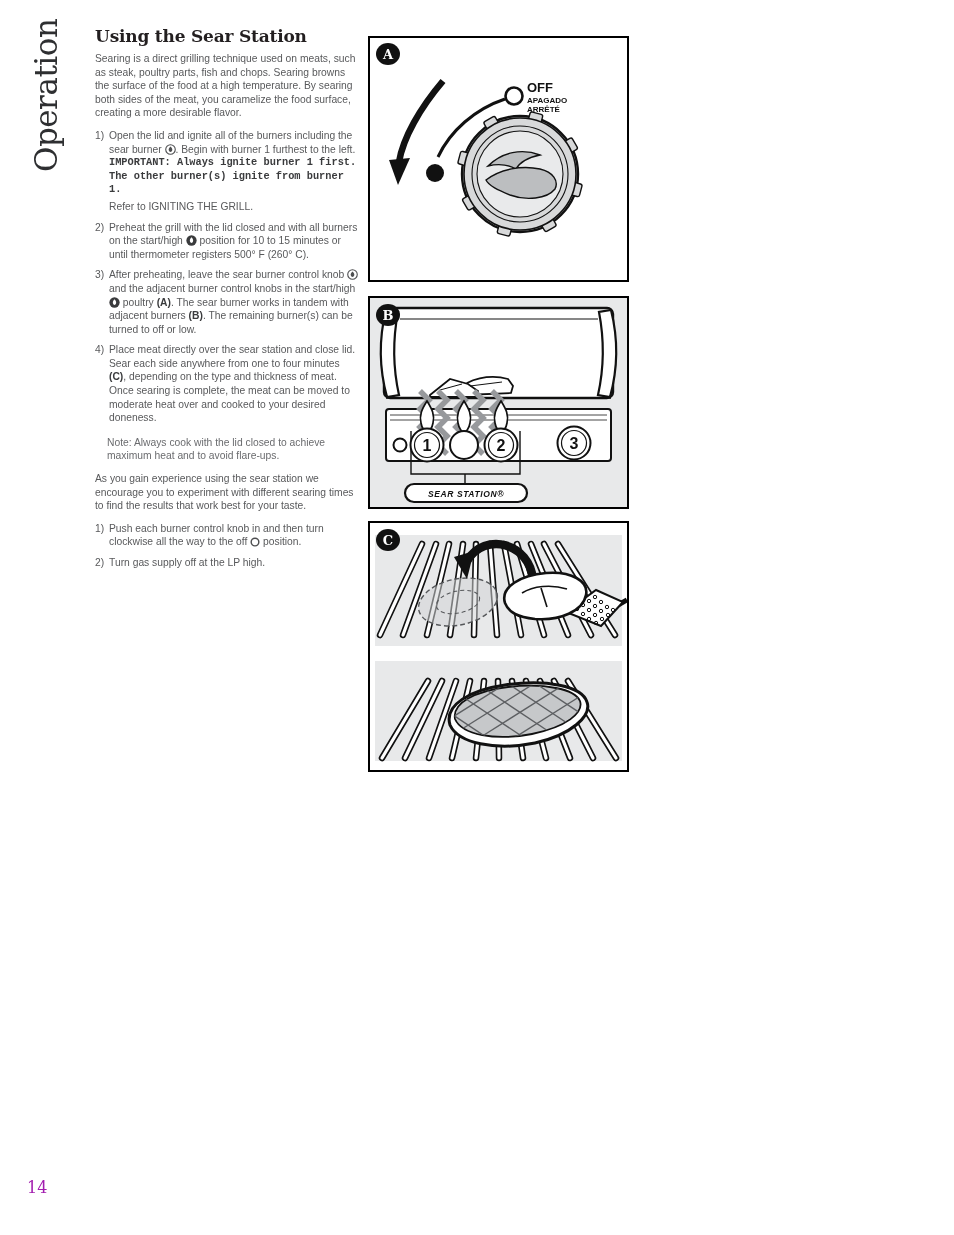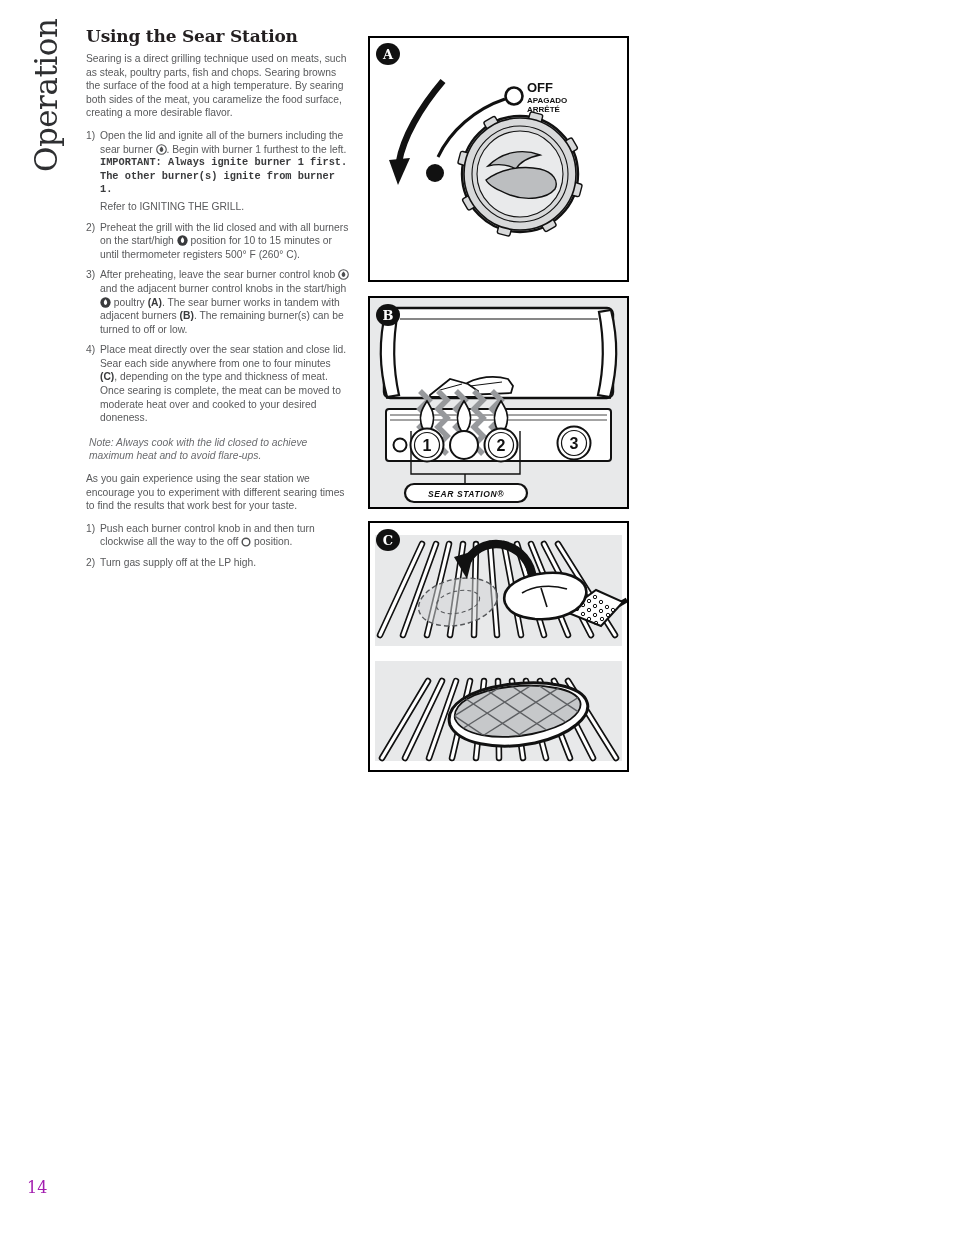--- a/index.html
+++ b/index.html
@@ -5,31 +5,31 @@
   html,body{margin:0;padding:0;background:#ffffff;}
   .page{position:relative;width:954px;height:1235px;background:#ffffff;overflow:hidden;
         font-family:"Liberation Sans",sans-serif;}
   
   .op-label{position:absolute;left:28px;top:172px;transform:rotate(-90deg);
             transform-origin:0 0;font-family:"DejaVu Serif",serif;font-size:31px;
             letter-spacing:-0.5px;color:#2e2f31;white-space:nowrap;}
   .pagenum{position:absolute;left:27px;top:1178px;font-family:"DejaVu Serif",serif;
            font-size:16px;color:#a21caf;}
   
-  .content{position:absolute;left:86px;top:26px;width:264px;color:#58595b;
+  .content{position:absolute;left:95px;top:26px;width:264px;color:#58595b;
            font-size:10.3px;line-height:13.6px;}
   h1{font-family:"DejaVu Serif",serif;font-weight:600;letter-spacing:-0.2px;
      font-size:17px;line-height:20px;color:#231f20;margin:0 0 6px 0;}
   .h2{margin-top:14px;}
   p{margin:0 0 9px 0;}
   .item{position:relative;padding-left:14px;margin:0 0 7px 0;}
   .item .num{position:absolute;left:0;top:0;}
   .imp{font-weight:bold;color:#3a3b3d;display:block;font-family:Liberation Mono, monospace;}
   .refer{display:block;margin-top:3px;}
-  .note{font-style:italic;color:#6a6b6e;margin:11px 0 9px 3px;}
+  .note{color:#6a6b6e;margin:11px 0 9px 12px;}
   b.seg{font-weight:bold;color:#3a3b3d;}
   .ic{display:inline-block;vertical-align:-2px;}
   
   .figure{position:absolute;left:368px;width:257px;border:2px solid #000;background:#fff;}
   .fig-a{top:36px;height:242px;}
   .fig-b{top:296px;height:209px;}
   .fig-c{top:521px;height:247px;}
   .figure svg{display:block;}
 </style>
 </head>

